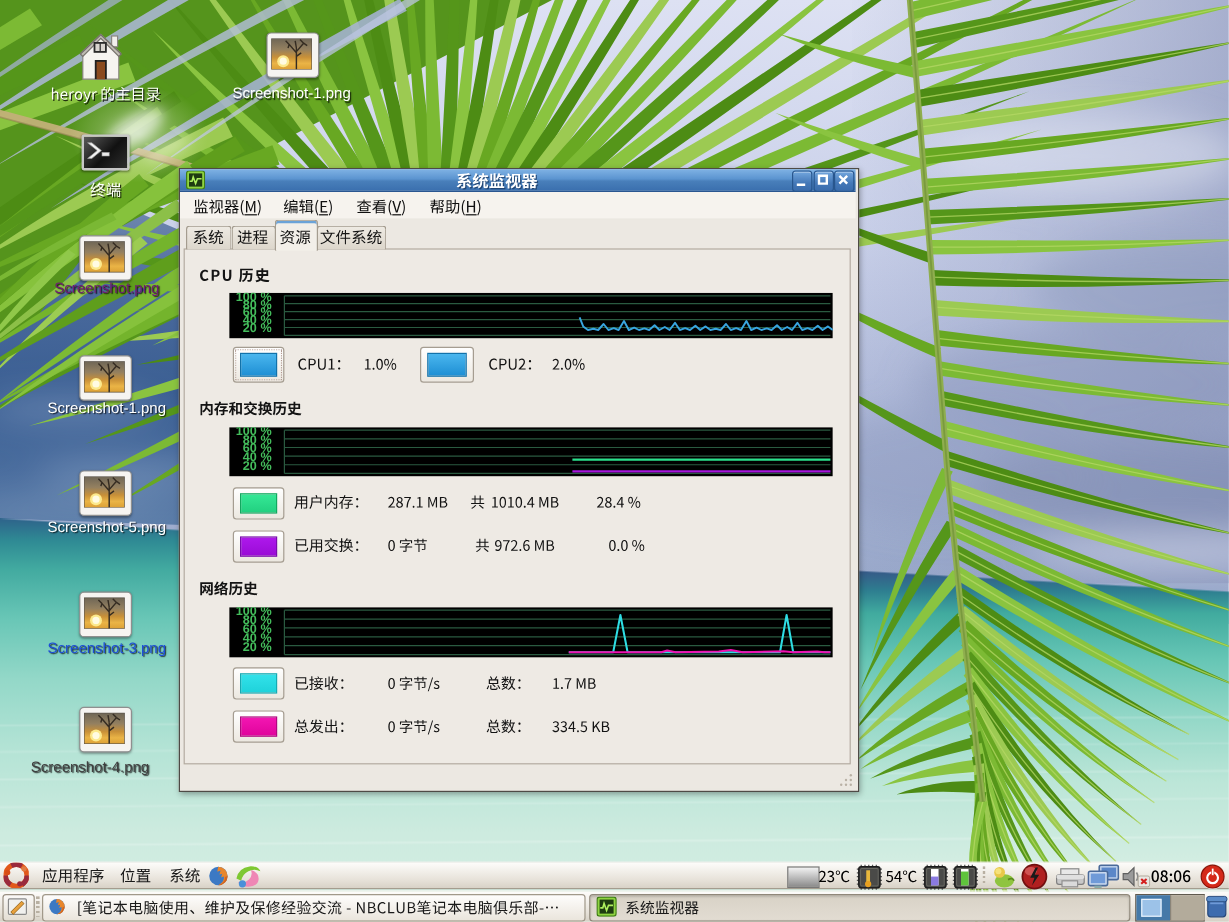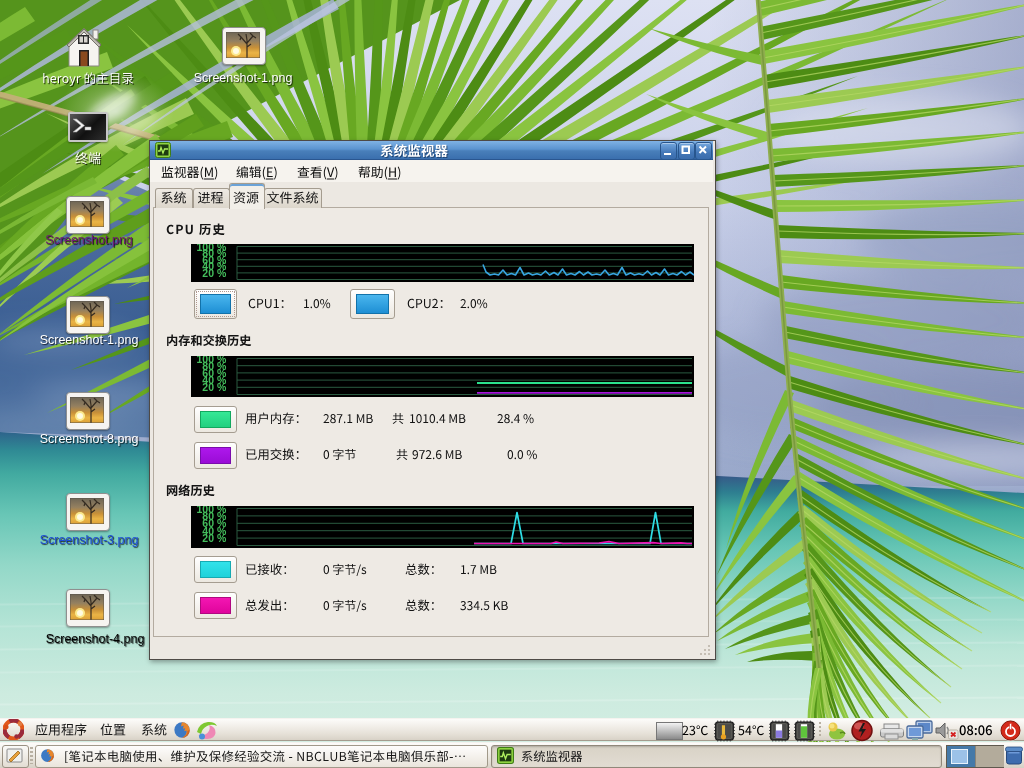--- a/index.html
+++ b/index.html
@@ -381,23 +381,23 @@
 <rect width="34" height="26" fill="url(#sun66589)"></rect>
 <circle cx="10" cy="19" r="5" fill="#fce98c"></circle>
       <circle cx="10" cy="19" r="3" fill="#fffbe2"></circle>
 <path d="M21,26 L21,8 M21,12 L15,5 M21,11 L27,4 M27,4 L24,1 M27,4 L30,6 M15,5 L12,2 M15,5 L14,8 M21,8 L20,2 M21,15 L25,12" stroke="#352c22" stroke-width="1.2" fill="none"></path>
 <rect width="34" height="26" fill="none" stroke="#5a544c" stroke-width="1"></rect>
 </svg>
   </div>
 <div style="position:absolute;font:12.5px 'Liberation Sans',sans-serif;color:#fff;text-shadow:1px 1.2px 1px rgba(0,0,0,.78);white-space:nowrap;transform:translateX(-50%);left:243px;top:71px">Screenshot-1.png</div>
 <div style="position:absolute;font:12.5px 'Liberation Sans',sans-serif;color:#701a75;text-shadow:1px 1.2px 1px rgba(0,0,0,.78);white-space:nowrap;transform:translateX(-50%);left:89px;top:233px">Screenshot.png</div>
 <div style="position:absolute;font:12.5px 'Liberation Sans',sans-serif;color:#fff;text-shadow:1px 1.2px 1px rgba(0,0,0,.78);white-space:nowrap;transform:translateX(-50%);left:89px;top:333px">Screenshot-1.png</div>
-<div style="position:absolute;font:12.5px 'Liberation Sans',sans-serif;color:#fff;text-shadow:1px 1.2px 1px rgba(0,0,0,.78);white-space:nowrap;transform:translateX(-50%);left:89px;top:432px">Screenshot-8.png</div>
+<div style="position:absolute;font:12.5px 'Liberation Sans',sans-serif;color:#fff;text-shadow:1px 1.2px 1px rgba(0,0,0,.78);white-space:nowrap;transform:translateX(-50%);left:89px;top:432px">Screenshot-5.png</div>
 <div style="position:absolute;font:12.5px 'Liberation Sans',sans-serif;color:#1d4ed8;text-shadow:1px 1.2px 1px rgba(0,0,0,.78);white-space:nowrap;transform:translateX(-50%);left:89px;top:533px">Screenshot-3.png</div>
-<div style="position:absolute;font:12.5px 'Liberation Sans',sans-serif;color:#000000;text-shadow:1px 1.2px 1px rgba(0,0,0,.78);white-space:nowrap;transform:translateX(-50%);left:95px;top:632px">Screenshot-4.png</div>
+<div style="position:absolute;font:12.5px 'Liberation Sans',sans-serif;color:#404040;text-shadow:1px 1.2px 1px rgba(0,0,0,.78);white-space:nowrap;transform:translateX(-50%);left:75px;top:632px">Screenshot-4.png</div>
 <div style="position:absolute;left:149px;top:140px;width:565px;height:518px;background:#ece8e2;border:1px solid #4e4a46;box-shadow:1px 2px 5px rgba(0,0,0,.35)"></div>
 <div style="position:absolute;left:150px;top:141px;width:563px;height:18px;background:linear-gradient(#7fb2e4,#5b94d0 45%,#497fba 55%,#3a6fae);border-bottom:1px solid #2a5690"></div>
 <svg style="position:absolute;left:155px;top:142px" width="16" height="16" viewBox="0 0 16 16">
 <rect x="0.5" y="0.5" width="15" height="15" rx="2" fill="#8fd441" stroke="#3f7d16"></rect>
 <rect x="2.5" y="2.5" width="11" height="11" fill="#1e3c10"></rect>
 <path d="M3,9 L5,9 L6,5.5 L8,11 L9.5,7 L13,7" stroke="#aef05e" stroke-width="1.3" fill="none"></path>
 </svg>
 <div style="position:absolute;width:15px;height:16px;border-radius:3px;background:linear-gradient(#73a7de,#4478b8 60%,#3a6cac);border:1px solid #28568e;box-shadow:inset 0 1px 0 rgba(255,255,255,.4);left:660px;top:141.5px"><svg width="13" height="14" viewBox="0 0 13 14">
       <path d="M3,11 L10,11" stroke="#ffffff" stroke-width="2" fill="none"></path>
     </svg></div>

